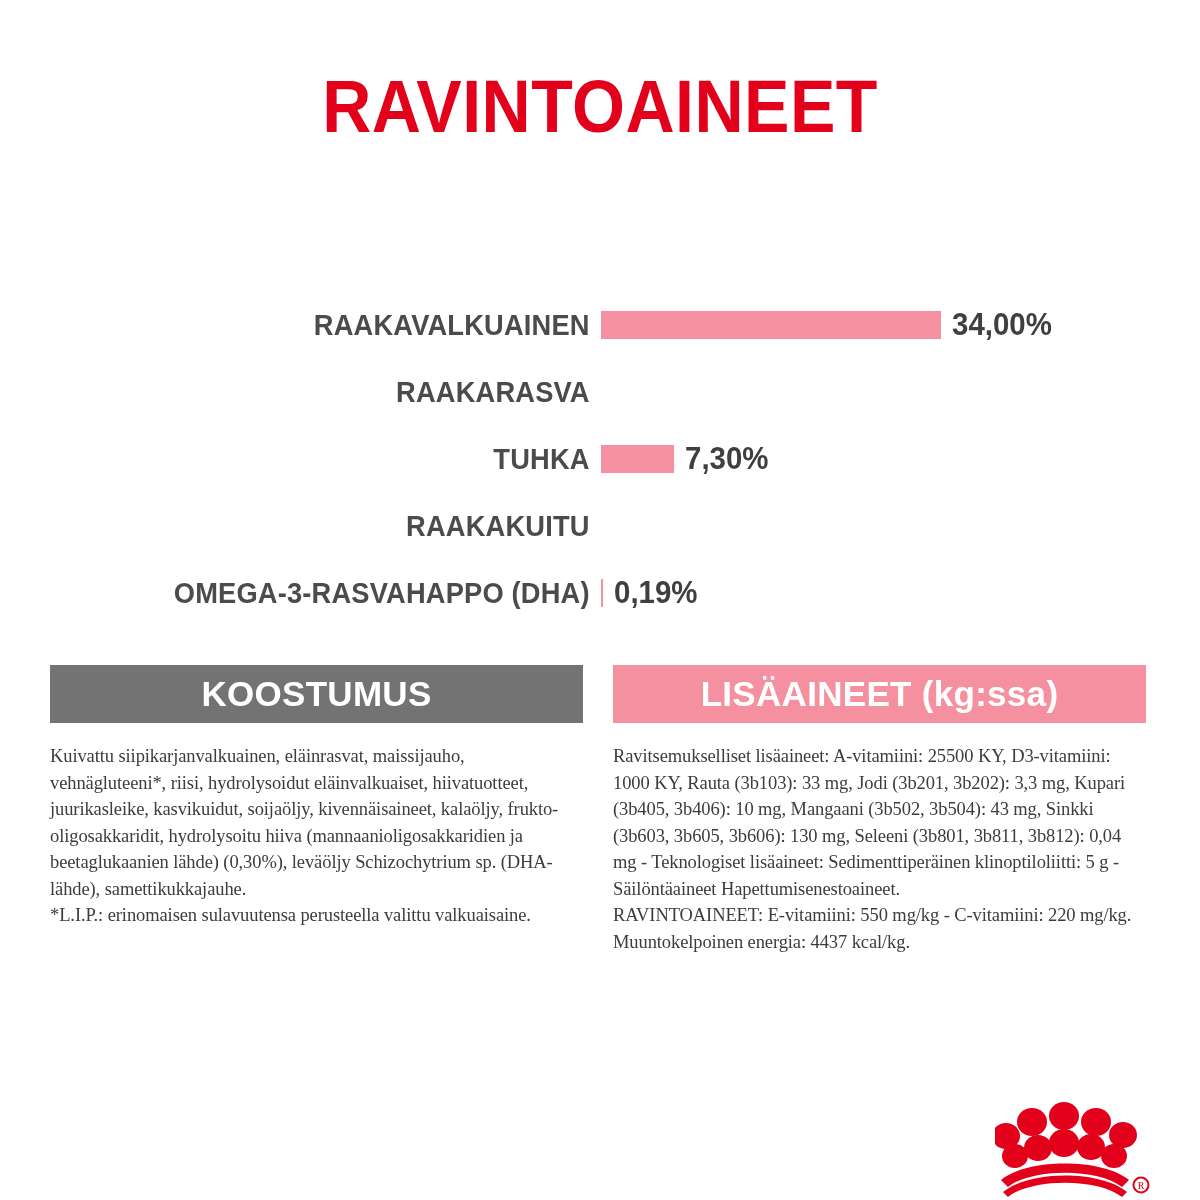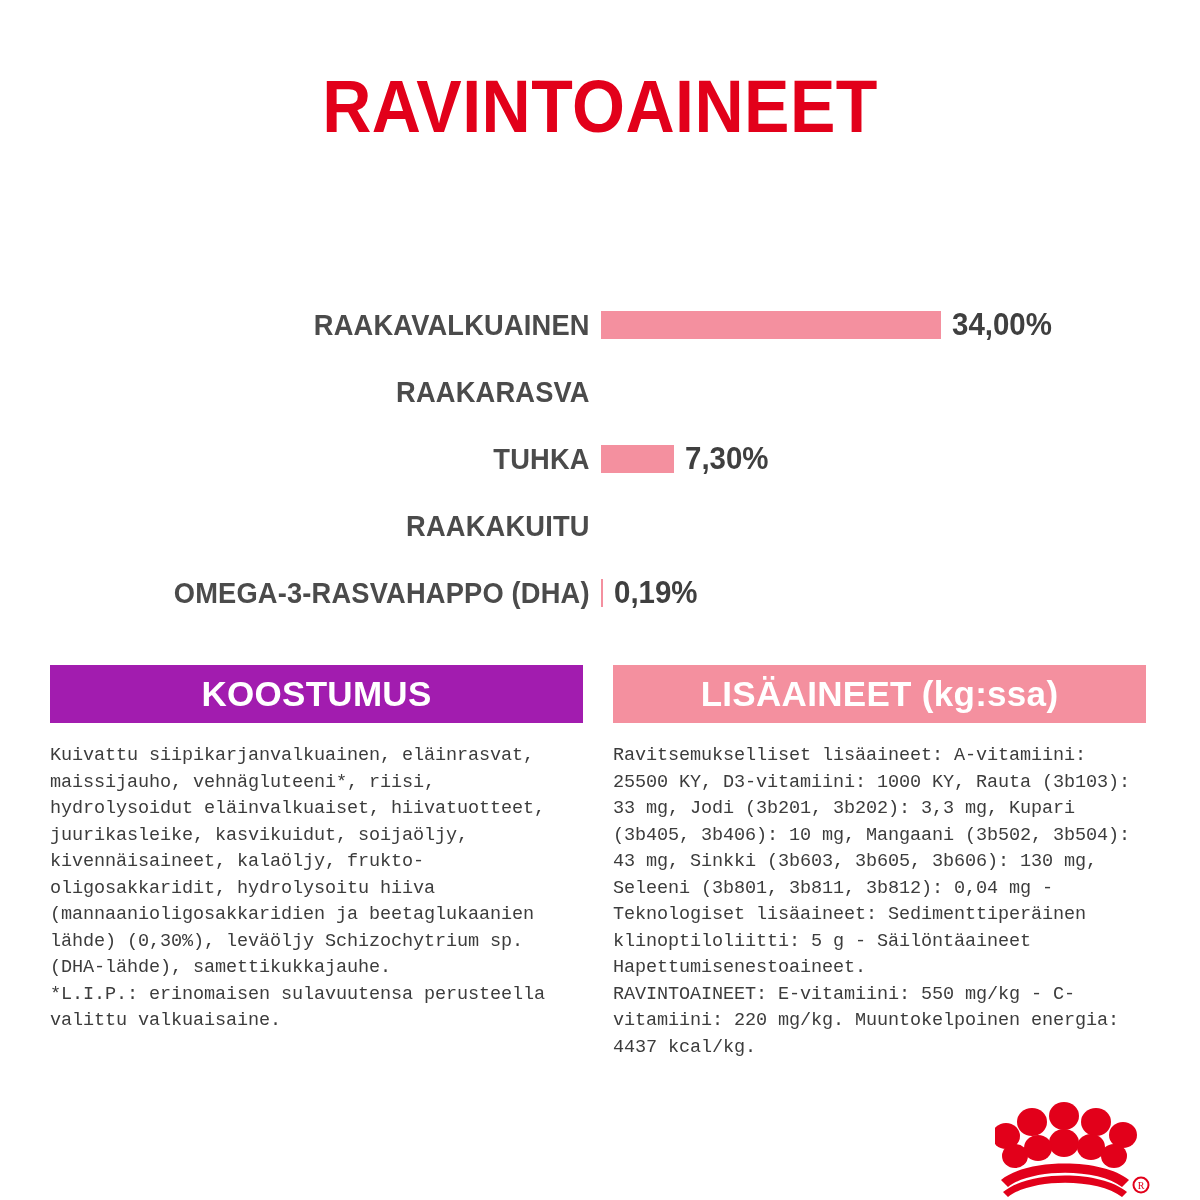--- a/index.html
+++ b/index.html
@@ -114,21 +114,21 @@
     font-family: "Liberation Sans Narrow", "Liberation Sans", sans-serif;
     font-weight: 700;
     font-size: 35px;
     line-height: 38px;
     letter-spacing: 0.3px;
     white-space: nowrap;
   }
   .panel-body {
     margin-top: 20px;
     color: #3c3c3c;
-    font-family: Liberation Mono, monospace;
+    font-family: Liberation Serif, serif;
     font-size: 18.5px;
     line-height: 26.5px;
     white-space: pre-line;
     letter-spacing: -0.1px;
   }
 
   
   .logo {
     position: absolute;
     left: 995px;
@@ -180,21 +180,21 @@
         <div class="chart-label">OMEGA-3-RASVAHAPPO (DHA)</div>
         <div class="chart-bar-wrap">
           <div class="chart-bar" style="width: 2px; background: rgb(244, 144, 159);"></div>
           <div class="chart-value">0,19%</div>
         </div>
       </div>
     </div>
 
   <div class="panels" id="panels">
       <div class="panel">
-        <div class="panel-header" style="background: #a21caf;">KOOSTUMUS</div>
+        <div class="panel-header" style="background: #737373;">KOOSTUMUS</div>
         <div class="panel-body">Kuivattu siipikarjanvalkuainen, eläinrasvat, maissijauho, vehnägluteeni*, riisi, hydrolysoidut eläinvalkuaiset, hiivatuotteet, juurikasleike, kasvikuidut, soijaöljy, kivennäisaineet, kalaöljy, frukto-oligosakkaridit, hydrolysoitu hiiva (mannaanioligosakkaridien ja beetaglukaanien lähde) (0,30%), leväöljy Schizochytrium sp. (DHA-lähde), samettikukkajauhe.
 *L.I.P.: erinomaisen sulavuutensa perusteella valittu valkuaisaine.</div>
       </div>
       <div class="panel">
         <div class="panel-header" style="background: rgb(244, 144, 159);">LISÄAINEET (kg:ssa)</div>
         <div class="panel-body">Ravitsemukselliset lisäaineet: A-vitamiini: 25500 KY, D3-vitamiini: 1000 KY, Rauta (3b103): 33 mg, Jodi (3b201, 3b202): 3,3 mg, Kupari (3b405, 3b406): 10 mg, Mangaani (3b502, 3b504): 43 mg, Sinkki (3b603, 3b605, 3b606): 130 mg, Seleeni (3b801, 3b811, 3b812): 0,04 mg - Teknologiset lisäaineet: Sedimenttiperäinen klinoptiloliitti: 5 g - Säilöntäaineet Hapettumisenestoaineet.
 RAVINTOAINEET: E-vitamiini: 550 mg/kg - C-vitamiini: 220 mg/kg. Muuntokelpoinen energia: 4437 kcal/kg.</div>
       </div>
     </div>
 

